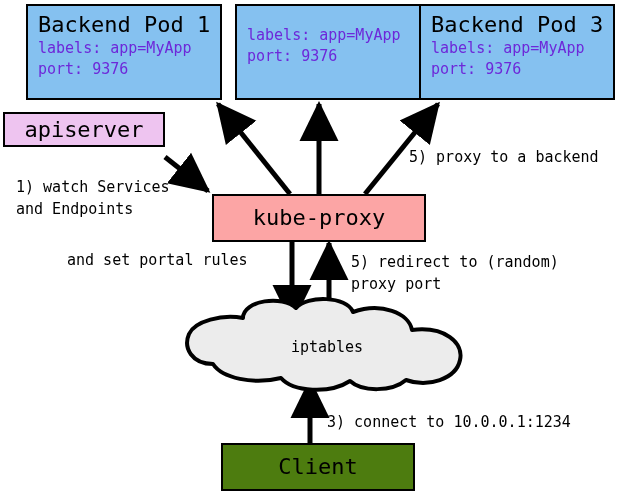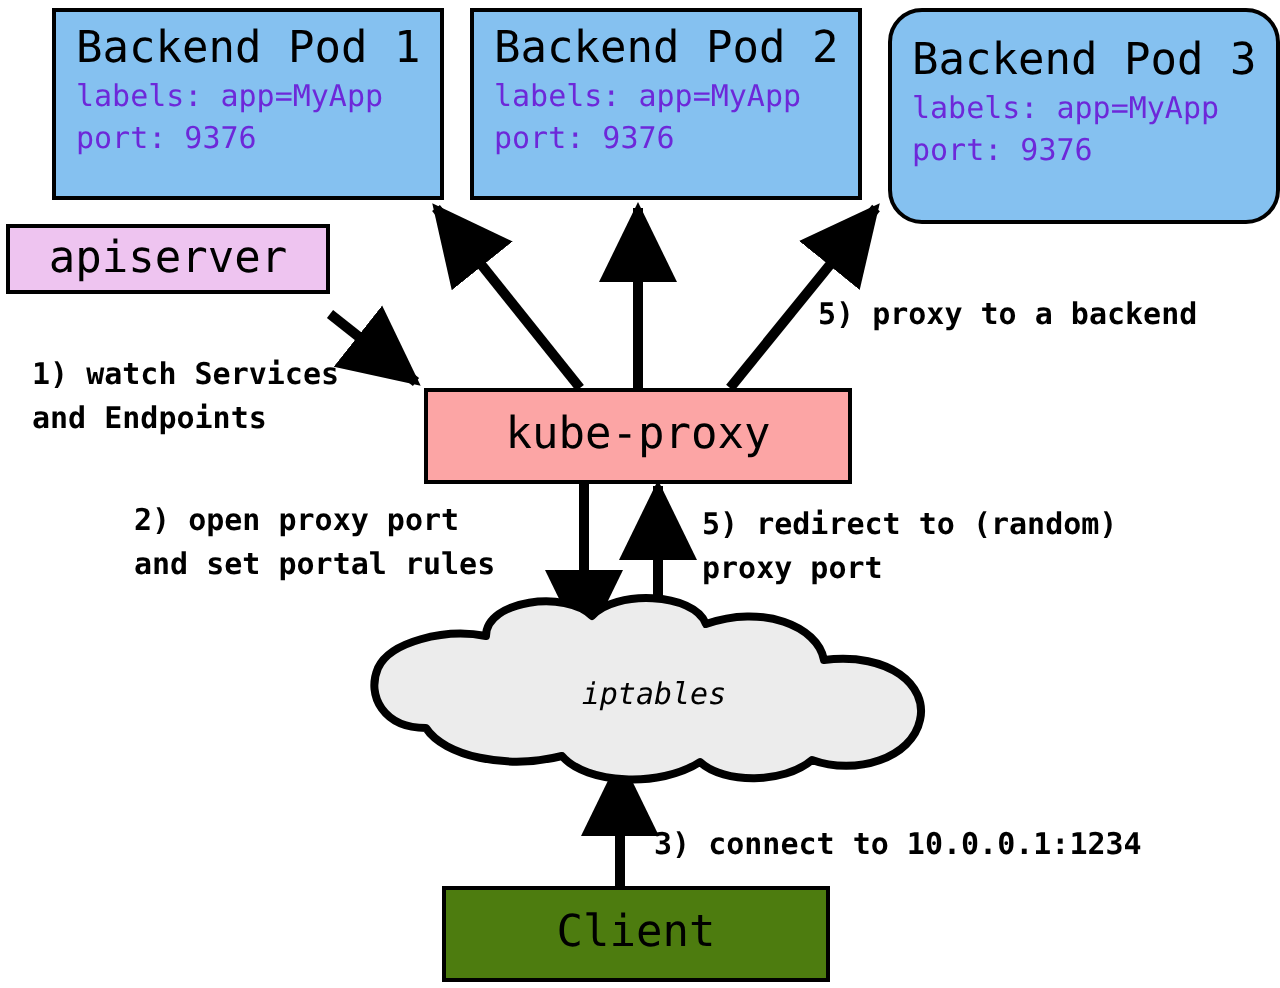--- a/index.html
+++ b/index.html
@@ -50,27 +50,26 @@
     color: #000;
     white-space: nowrap;
   }
   .cloud-text {
     position: absolute;
     font-size: 15px;
     color: #000;
     white-space: nowrap;
     text-align: center;
     z-index: 4;
-    font-style: italic;
   }
   .ann {
     position: absolute;
     font-size: 15px;
     line-height: 22px;
-    font-weight: bold;
+    font-weight: normal;
     color: #000;
     white-space: nowrap;
     z-index: 5;
     letter-spacing: 0px;
   }
   #edges {
     position: absolute;
     left: 0;
     top: 0;
     width: 640px;
@@ -128,26 +127,25 @@
   </svg>
   <div class="cloud-text" style="left:192px; top:338px; width:270px;">iptables</div>
 
   <div class="node pod" style="left:26px; top:4px; width:196px; height:96px; background:#85c1f0;">
     <div class="pod-title">Backend Pod 1</div>
     <div class="pod-line">labels: app=MyApp</div>
     <div class="pod-line">port: 9376</div>
   </div>
 
   <div class="node pod" style="left:235px; top:4px; width:196px; height:96px; background:#85c1f0;">
-    <div class="pod-title">Backend Pod 2</div>
     <div class="pod-line">labels: app=MyApp</div>
     <div class="pod-line">port: 9376</div>
   </div>
 
-  <div class="node pod" style="left:444px; top:4px; width:196px; height:108px; background:#85c1f0;border-radius:17px;">
+  <div class="node pod" style="left:419px; top:4px; width:196px; height:96px; background:#85c1f0;">
     <div class="pod-title">Backend Pod 3</div>
     <div class="pod-line">labels: app=MyApp</div>
     <div class="pod-line">port: 9376</div>
   </div>
 
   <div class="node centered" style="left:3px; top:112px; width:162px; height:35px; background:#eec4f0;">
     <div class="node-label">apiserver</div>
   </div>
 
   <div class="node centered" style="left:212px; top:194px; width:214px; height:48px; background:#fca5a5;">
@@ -157,21 +155,20 @@
   <div class="node centered" style="left:221px; top:443px; width:194px; height:48px; background:#4d7c0f;">
     <div class="node-label">Client</div>
   </div>
 
   <div class="ann" style="left:16px; top:176px;">
     <div>1) watch Services</div>
     <div>and Endpoints</div>
   </div>
 
   <div class="ann" style="left:67px; top:249px;">
-    <div>2) open proxy port</div>
     <div>and set portal rules</div>
   </div>
 
   <div class="ann" style="left:327px; top:411px;">3) connect to 10.0.0.1:1234</div>
 
   <div class="ann" style="left:351px; top:251px;">
     <div>5) redirect to (random)</div>
     <div>proxy port</div>
   </div>
 

